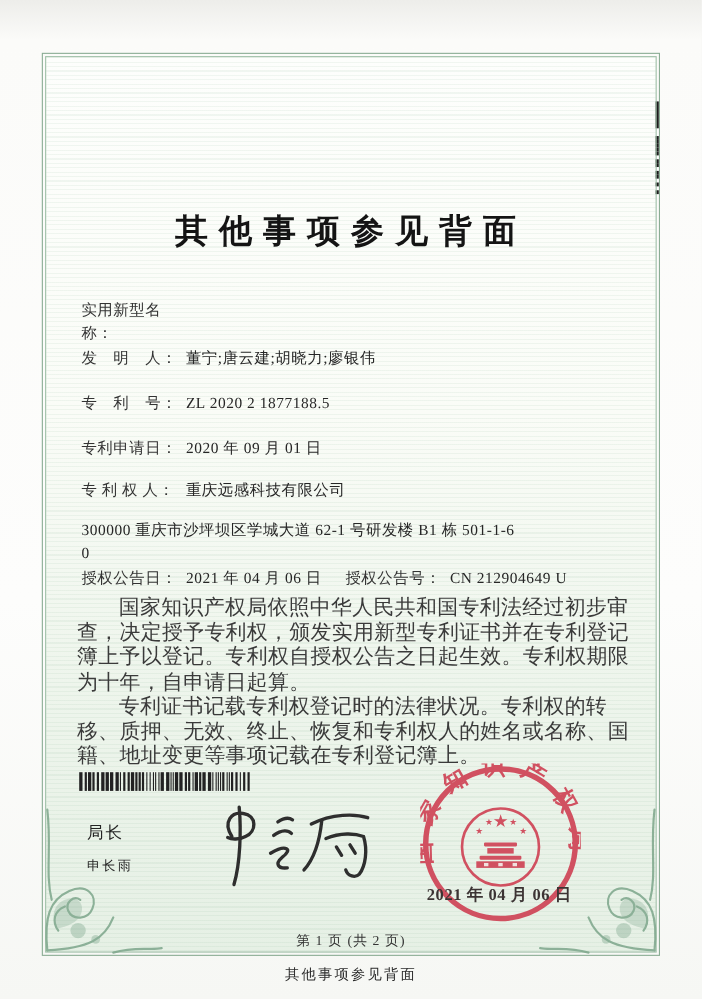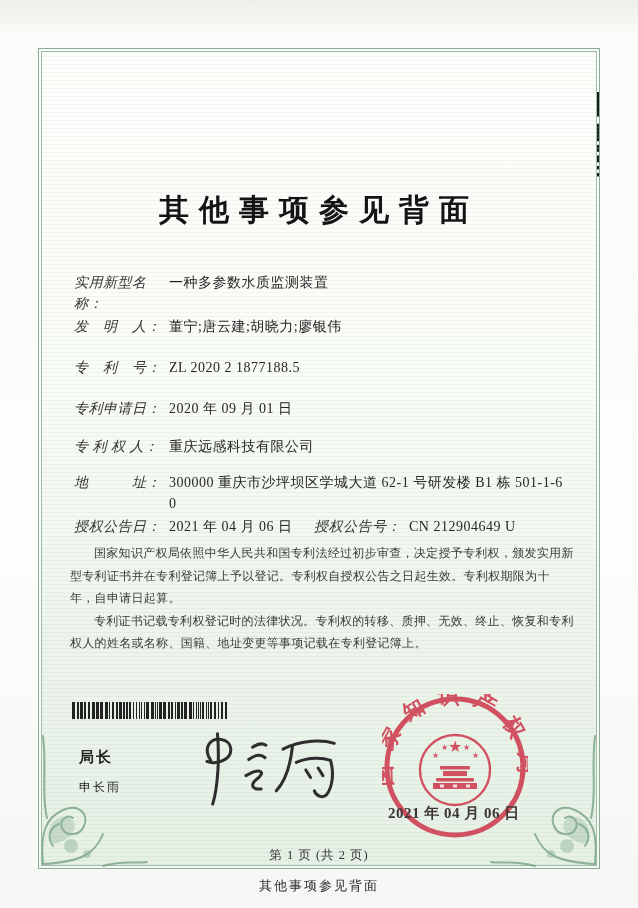--- a/index.html
+++ b/index.html
@@ -37,37 +37,37 @@
   .logo{position:absolute;left:256px;top:86px;width:134px;height:98px;}
   .qr{position:absolute;left:511px;top:92px;width:88px;height:88px;background:#fff;}
   .qr svg{width:88px;height:88px;display:block;}
   
   .title{
     position:absolute;left:0;top:190px;width:100%;text-align:center;
     font-size:30px;font-weight:600;letter-spacing:10px;color:#141414;
   }
   
   .frow{position:absolute;left:74px;width:505px;display:flex;font-size:14px;color:#2e2e2e;line-height:21px;}
-  .flabel{flex:0 0 95px;letter-spacing:.5px;color:#333;font-style:italic;}
+  .flabel{flex:0 0 95px;letter-spacing:.5px;color:#333;}
   .fvalue{flex:1;letter-spacing:.5px;color:#262626;}
   .fvalue.addr{max-width:400px;word-break:break-all;}
   .grant-pair{display:flex;}
   .grant-pair .flabel{flex:0 0 95px;}
   .grant-right{position:absolute;left:240px;top:0;display:flex;align-items:center;}
   
   .body-text{
     position:absolute;left:70px;top:542px;width:504px;
-    font-size:12px;line-height:22.5px;color:#3a3a3a;letter-spacing:.3px;
+    font-size:19px;line-height:22.5px;color:#3a3a3a;letter-spacing:.3px;
   }
   .body-text p{margin:0;text-indent:2em;}
   
   .barcode{position:absolute;left:72px;top:702px;width:172px;height:17px;display:flex;align-items:stretch;}
   .barcode b{display:block;background:#222;height:100%;}
   
-  .sig-title{position:absolute;left:79px;top:748px;font-size:15px;color:#242424;font-family:"Liberation Sans","DejaVu Sans",sans-serif;letter-spacing:2px;font-weight:bold;}
+  .sig-title{position:absolute;left:79px;top:748px;font-size:15px;color:#242424;font-family:"Liberation Sans","DejaVu Sans",sans-serif;letter-spacing:2px;}
   .sig-name{position:absolute;left:79px;top:779px;font-size:12px;color:#242424;font-family:"Liberation Sans","DejaVu Sans",sans-serif;letter-spacing:2px;}
   .signature{position:absolute;left:188px;top:726px;width:152px;height:86px;}
   
   .seal{position:absolute;left:382px;top:694px;width:146px;height:146px;opacity:.92;}
   .seal-date{
     position:absolute;left:388px;top:804px;width:140px;font-size:15px;font-weight:600;
     color:#3c3434;letter-spacing:.5px;
   }
   
   .page-info{position:absolute;left:0;top:847px;width:100%;text-align:center;font-size:12.5px;color:#333;letter-spacing:1px;}
@@ -307,40 +307,38 @@
       <path d="M16,114 C8,104 12,92 22,88 C32,84 40,90 37,100 C34,109 24,112 16,114 Z" fill="rgba(125,166,139,.35)"></path>
       <circle cx="34" cy="116" r="7" fill="rgba(125,166,139,.45)"></circle>
       <circle cx="50" cy="124" r="4" fill="rgba(125,166,139,.45)"></circle>
     </svg>
   </div>
 
   <div class="title">其他事项参见背面</div>
 
   <div class="frow" style="top:272px">
     <span class="flabel">实用新型名称：</span>
-    <span class="fvalue">一种多参数水质监测装置</span>
   </div>
   <div class="frow" style="top:316px">
     <span class="flabel">发　明　人：</span>
     <span class="fvalue">董宁;唐云建;胡晓力;廖银伟</span>
   </div>
   <div class="frow" style="top:357px">
     <span class="flabel">专　利　号：</span>
     <span class="fvalue">ZL 2020 2 1877188.5</span>
   </div>
   <div class="frow" style="top:398px">
     <span class="flabel">专利申请日：</span>
     <span class="fvalue">2020 年 09 月 01 日</span>
   </div>
   <div class="frow" style="top:436px">
     <span class="flabel">专 利 权 人：</span>
     <span class="fvalue">重庆远感科技有限公司</span>
   </div>
   <div class="frow" style="top:472px">
-    <span class="flabel">地　　　址：</span>
     <span class="fvalue addr">300000 重庆市沙坪坝区学城大道 62-1 号研发楼 B1 栋 501-1-60</span>
   </div>
   <div class="frow" style="top:516px;position:absolute">
     <span class="grant-pair">
       <span class="flabel">授权公告日：</span>
       <span class="fvalue">2021 年 04 月 06 日</span>
     </span>
     <span class="grant-right">
       <span class="flabel">授权公告号：</span>
       <span class="fvalue">CN 212904649 U</span>

